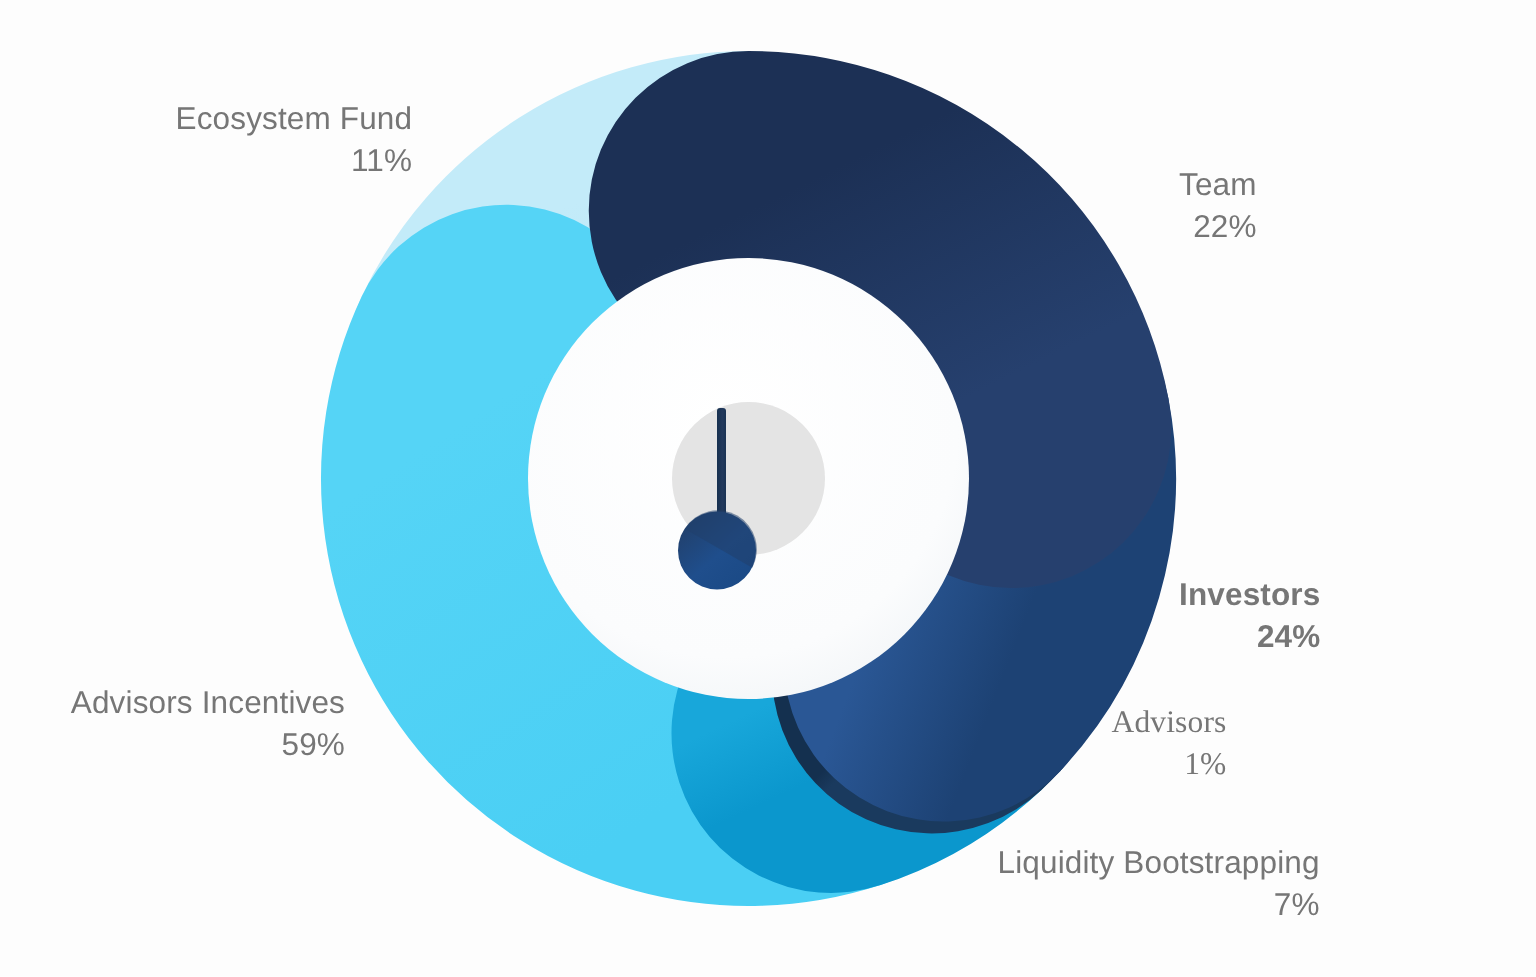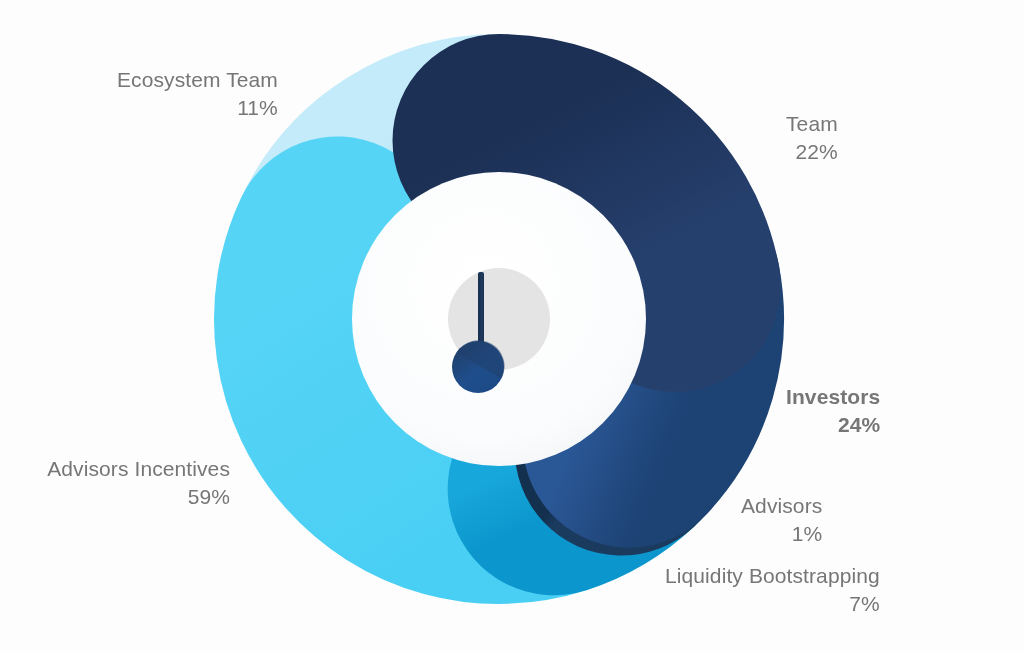--- a/index.html
+++ b/index.html
@@ -41,21 +41,21 @@
   .label .pct {
     display: block;
   }
   .lab-right { text-align: right; }
   .lab-left  { text-align: right; }
 
   
   #label-ecosystem-fund { left: 117px;  top: 66px;  }
   #label-team           { left: 786px;  top: 110px; }
   #label-investors      { left: 786px;  top: 383px; font-weight: bold; }
-  #label-advisors       { left: 741px;  top: 492px; }
+  #label-advisors       { left: 741px;  top: 468px; font-family: Liberation Serif, serif; }
   #label-liquidity-bootstrapping { left: 665px; top: 562px; }
   #label-liquidity-incentives    { right: 794px; top: 455px; }
 </style>
 </head>
 <body>
 
 <div id="chart-root">
 
   <svg class="donut-svg" viewBox="0 0 1024 651" aria-hidden="true">
     <defs>
@@ -117,21 +117,21 @@
 
     <circle cx="499" cy="319" r="147" fill="url(#g-hole)"></circle>
 
     <circle cx="499" cy="319" r="51" fill="#e4e4e4"></circle>
     <rect x="478" y="272" width="6" height="92" rx="2" fill="url(#g-needle)"></rect>
     <circle cx="478" cy="367" r="26" fill="url(#g-knob)"></circle>
     <path d="M 456.5 352.5 A 26 26 0 0 1 501.5 378.5 Z" fill="#21406c" opacity="0.55"></path>
   </svg>
 
   <div class="label lab-left" id="label-ecosystem-fund">
-    <span>Ecosystem Team</span>
+    <span>Ecosystem Fund</span>
     <span class="pct">11%</span>
   </div>
 
   <div class="label lab-right" id="label-team">
     <span>Team</span>
     <span class="pct">22%</span>
   </div>
 
   <div class="label lab-right" id="label-investors">
     <span>Investors</span>

